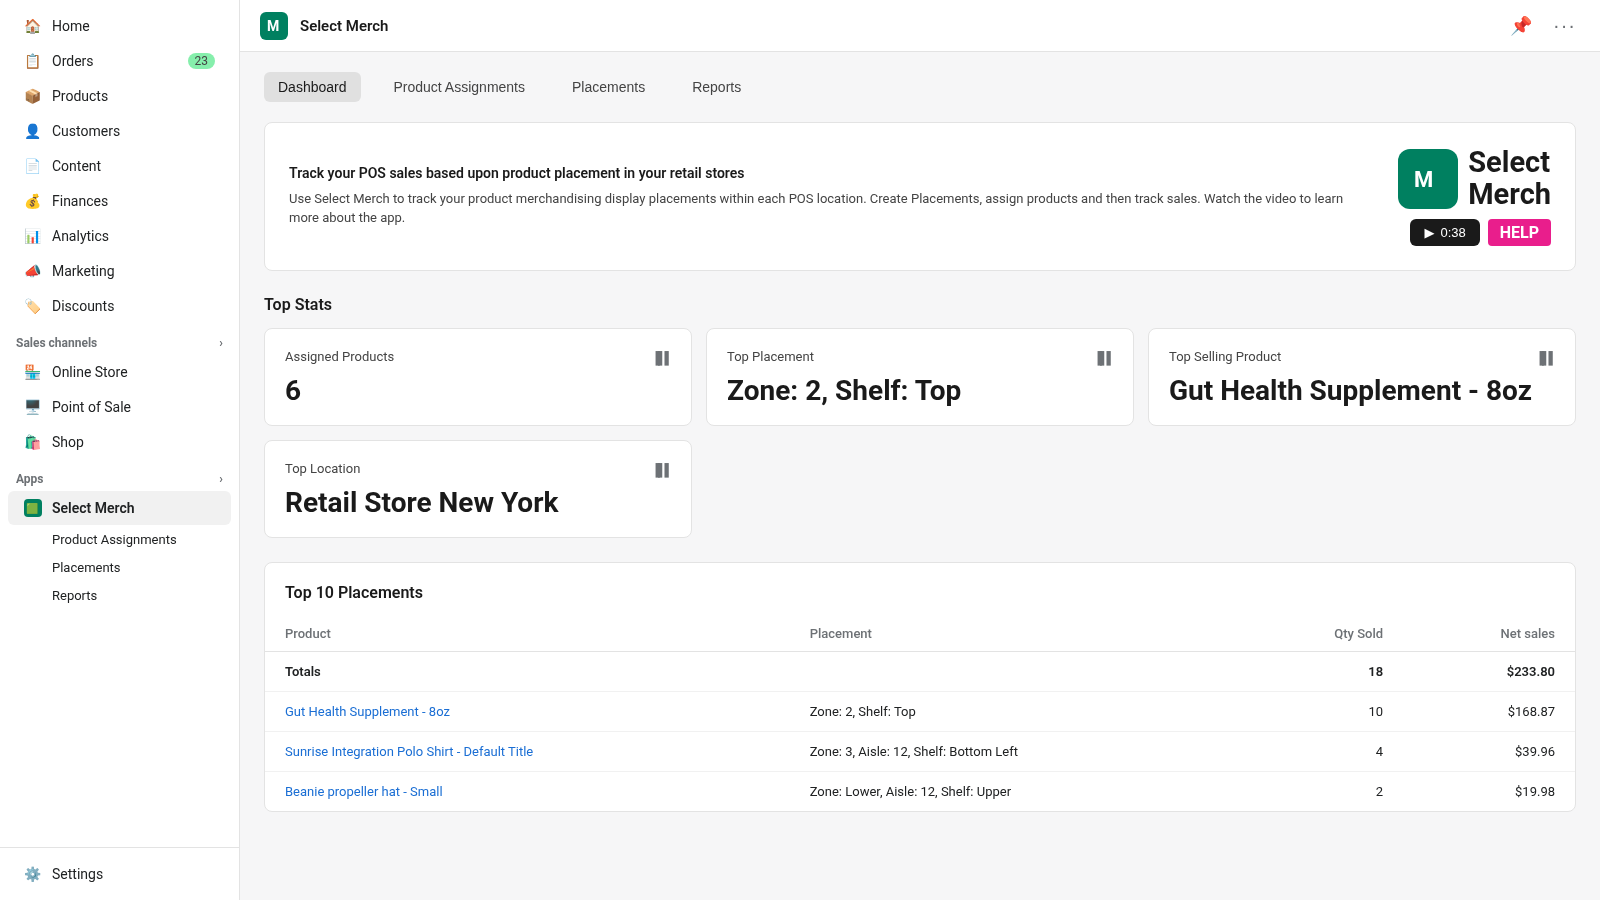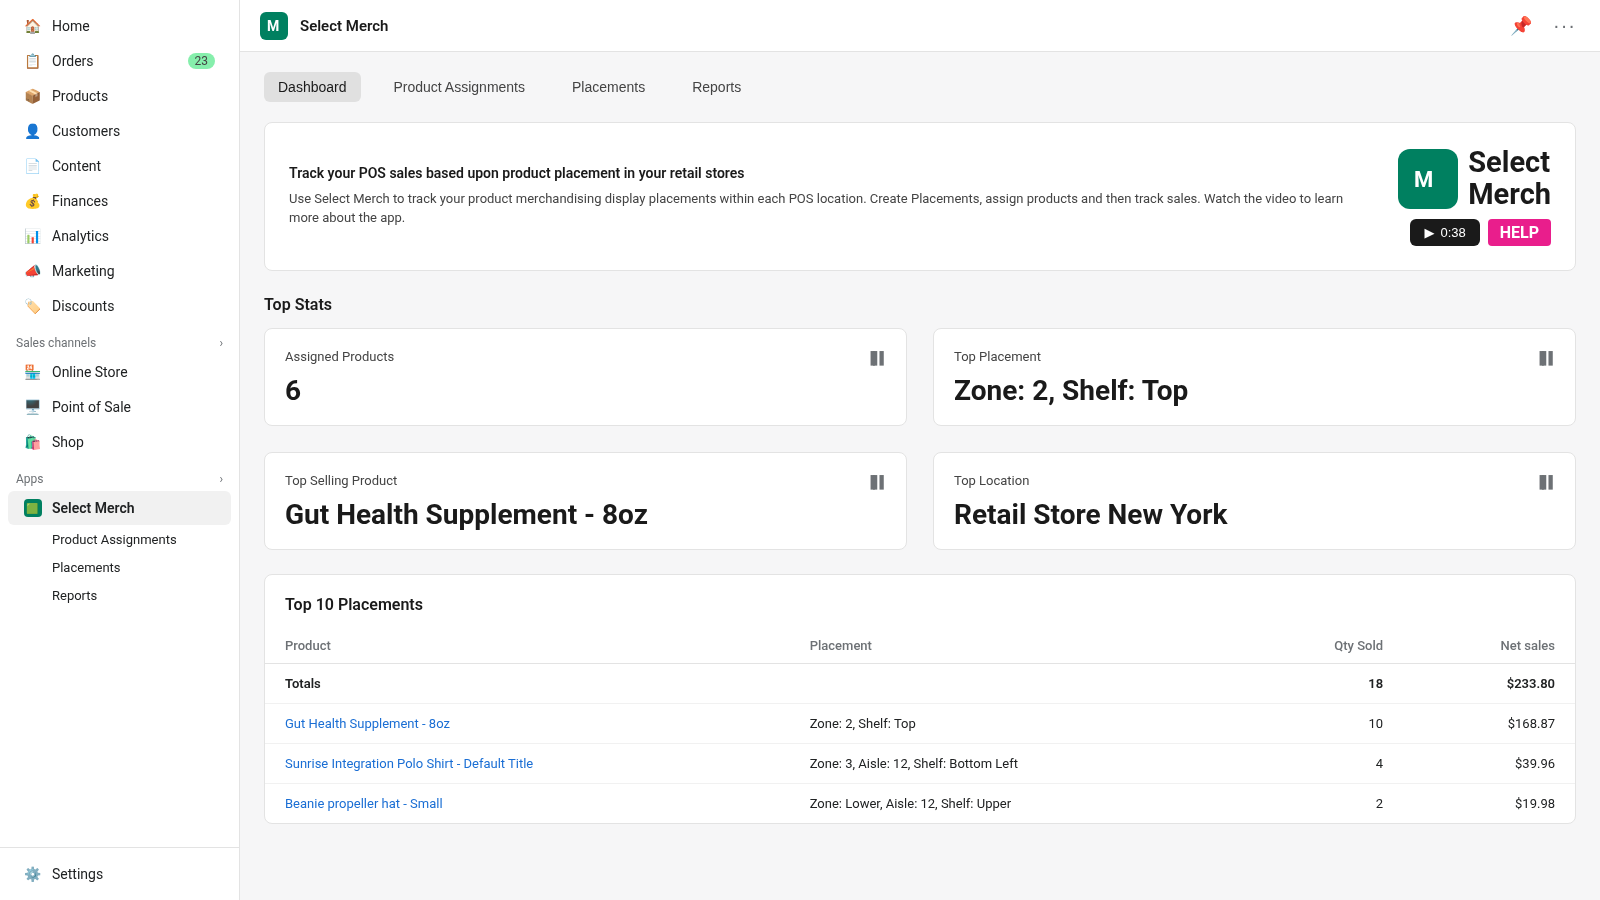--- a/index.html
+++ b/index.html
@@ -34,21 +34,21 @@
       background: #86efac;
       border-radius: 10px;
       padding: 1px 7px;
       font-size: 12px;
       color: #444;
     }
     .sidebar-section-title {
       padding: 12px 16px 4px;
       font-size: 12px;
       color: #6d7175;
-      font-weight: 400;
+      font-weight: 700;
       display: flex;
       align-items: flex-start;
       justify-content: space-between;
     }
     .sidebar-section-title .expand-icon { color: #6d7175; }
     .sidebar-sub-item {
       display: block;
       padding: 6px 16px 6px 44px;
       cursor: pointer;
       color: #202223;
@@ -192,22 +192,22 @@
       padding: 4px 12px;
       border-radius: 4px;
       font-size: 16px;
       font-weight: 700;
     }
 
     
     .section-title { font-size: 16px; font-weight: 600; margin-bottom: 14px; }
     .stats-grid {
       display: grid;
-      grid-template-columns: 1fr 1fr;
-      gap: 26px;
+      grid-template-columns: 1fr 1fr 1fr;
+      gap: 14px;
       margin-bottom: 24px;
     }
     .stat-card {
       background: #fff;
       border: 1px solid #e3e3e3;
       border-radius: 8px;
       padding: 18px 20px;
     }
     .stat-card-header {
       display: flex;

